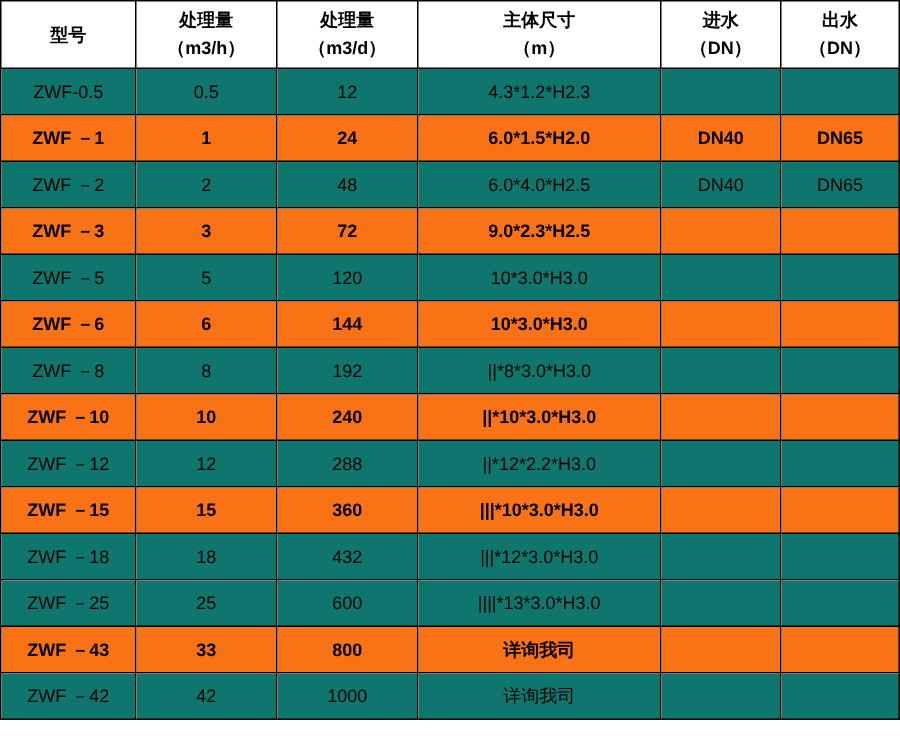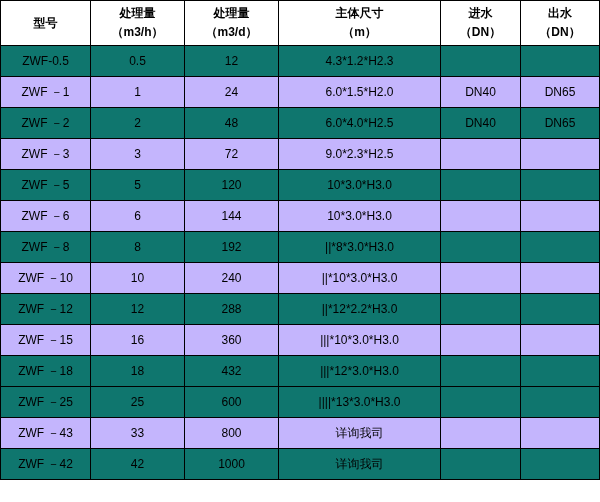--- a/index.html
+++ b/index.html
@@ -35,21 +35,22 @@
     font-size: 13px;
     background: #ffffff;
   }
   thead th .hdr-l1 { display: block; line-height: 19px; }
   thead th .hdr-l2 { display: block; line-height: 19px; }
   tbody td {
     height: 30px;
     line-height: 30px;
   }
   tbody tr.alt td {
-    background: #c4b5fd;
+    background: #f97316;
+    font-weight: bold;
   }
   tbody tr.plain td {
     background: #0f766e;
   }
   td.c-model {
     text-align: left;
     padding-left: 12px;
   }
   
   col.col-model { width: 90px; }
@@ -167,21 +168,21 @@
       <tr class="plain">
         <td class="c-model">ZWF －12</td>
         <td>12</td>
         <td>288</td>
         <td>||*12*2.2*H3.0</td>
         <td></td>
         <td></td>
       </tr>
       <tr class="alt">
         <td class="c-model">ZWF －15</td>
-        <td>16</td>
+        <td>15</td>
         <td>360</td>
         <td>|||*10*3.0*H3.0</td>
         <td></td>
         <td></td>
       </tr>
       <tr class="plain">
         <td class="c-model">ZWF －18</td>
         <td>18</td>
         <td>432</td>
         <td>|||*12*3.0*H3.0</td>

